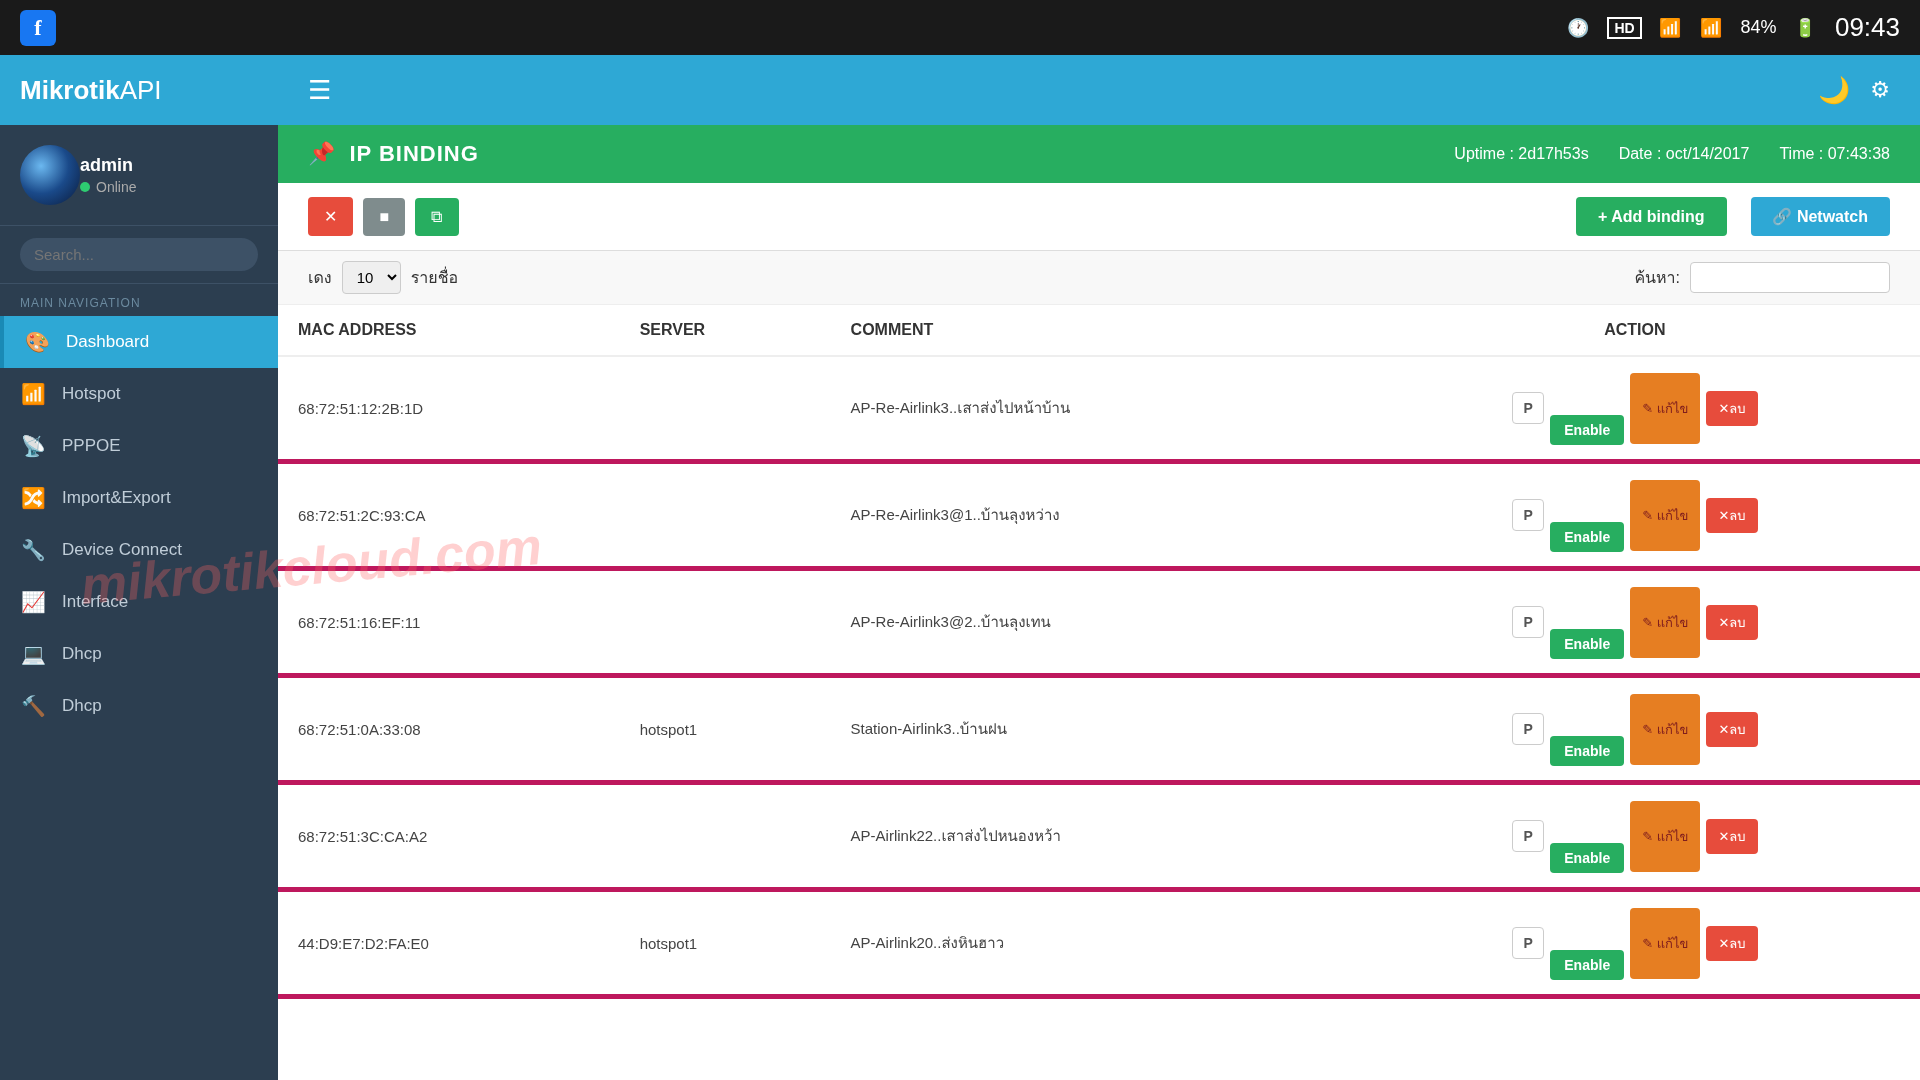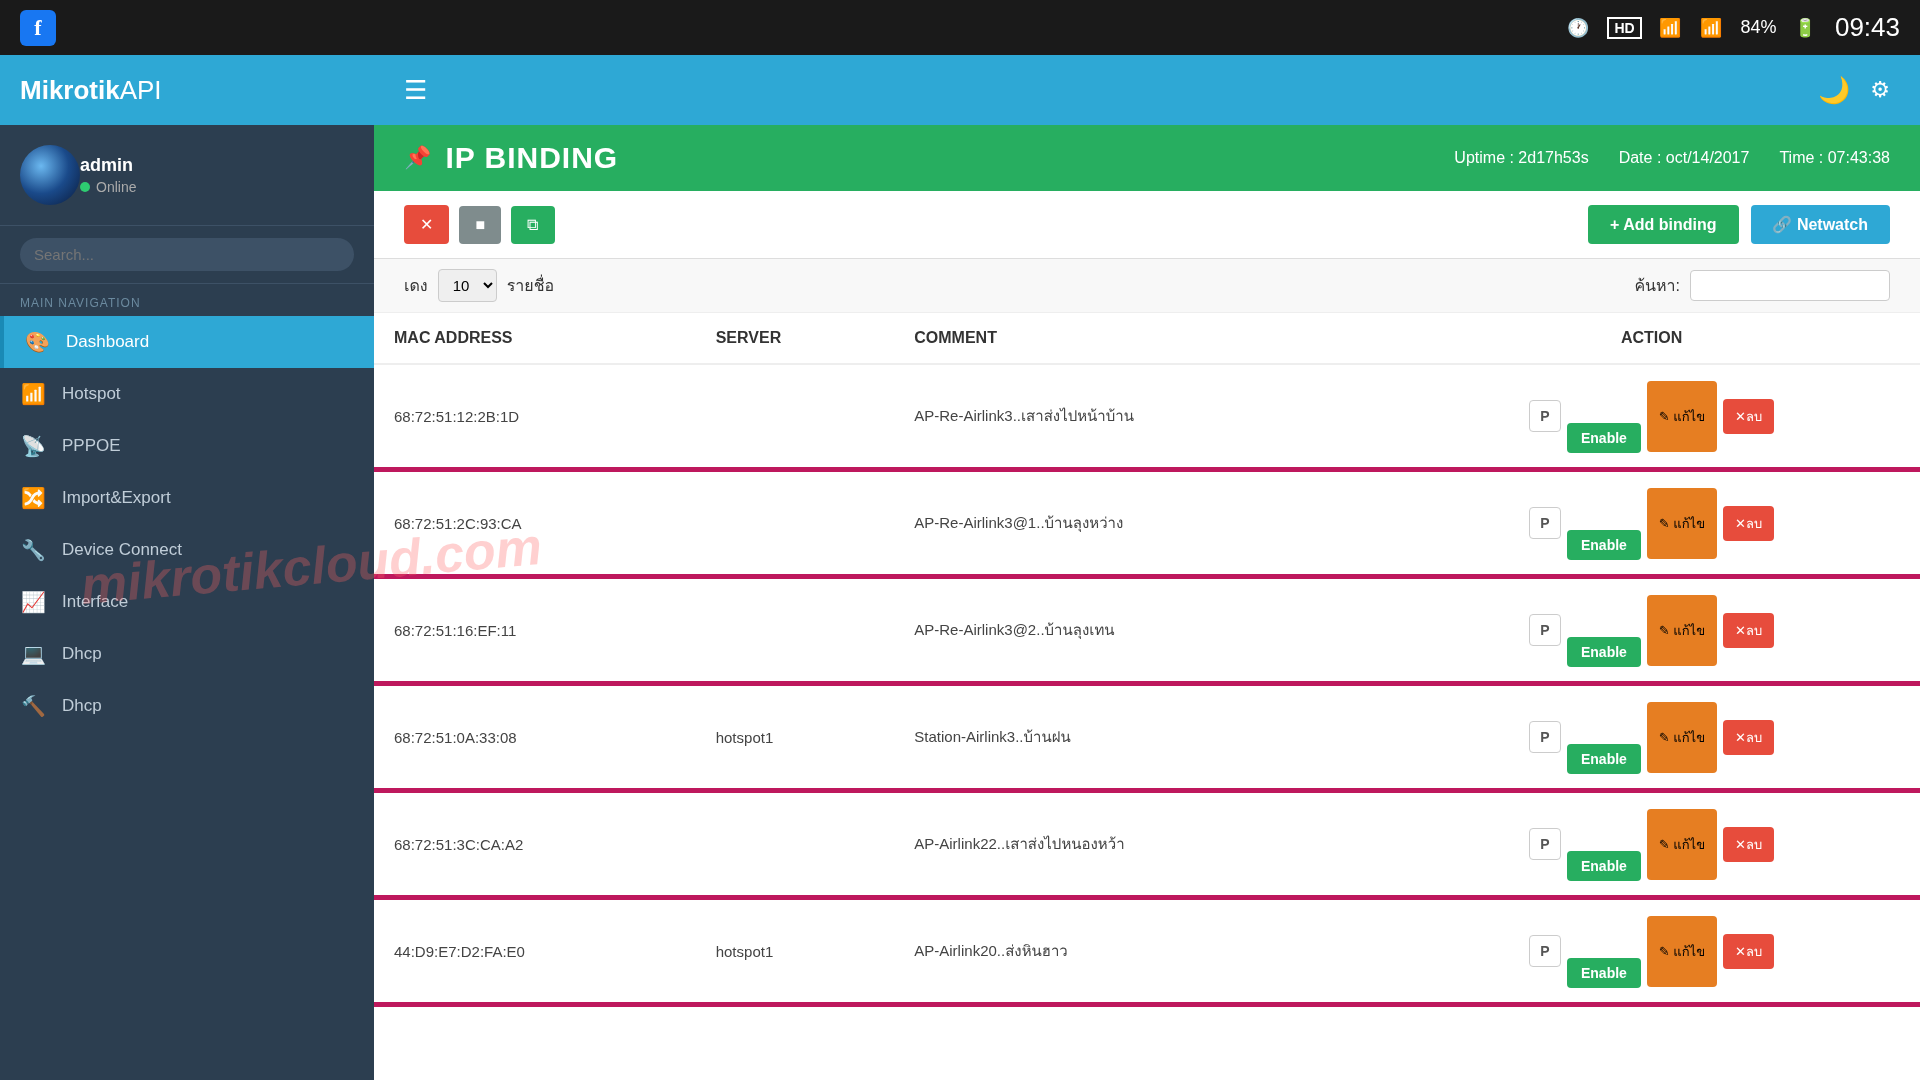--- a/index.html
+++ b/index.html
@@ -31,21 +31,21 @@
       display: flex;
       align-items: center;
       justify-content: space-between;
       padding: 0 30px;
       flex-shrink: 0;
     }
     .header-icons { display: flex; align-items: center; gap: 20px; }
 
     
     .sidebar {
-      width: 374px;
+      width: 278px;
       background: #2c3e50;
       display: flex;
       flex-direction: column;
       flex-shrink: 0;
       height: 100%;
     }
     .sidebar-header {
       background: #2ea8d5;
       height: 70px;
       display: flex;
@@ -114,37 +114,37 @@
     .content-header {
       background: #27ae60;
       padding: 16px 30px;
       display: flex;
       align-items: center;
       justify-content: space-between;
       flex-shrink: 0;
     }
     .content-header-left { display: flex; align-items: center; gap: 14px; }
     .pin-icon { color: white; font-size: 22px; }
-    .section-title { color: white; font-size: 30px; font-weight: 700; letter-spacing: 1px; }
+    .section-title { color: white; font-size: 22px; font-weight: 700; letter-spacing: 1px; }
     .header-stats { display: flex; gap: 30px; color: white; font-size: 16px; }
 
     .toolbar {
       padding: 14px 30px;
       display: flex;
       align-items: center;
       justify-content: space-between;
       background: white;
       border-bottom: 1px solid #ddd;
       flex-shrink: 0;
     }
     .toolbar-left { display: flex; align-items: center; gap: 10px; }
     .btn-red { background: #e74c3c; color: white; border: none; padding: 10px 16px; border-radius: 4px; cursor: pointer; font-size: 16px; }
     .btn-gray { background: #7f8c8d; color: white; border: none; padding: 10px 16px; border-radius: 4px; cursor: pointer; font-size: 16px; }
     .btn-green-sm { background: #27ae60; color: white; border: none; padding: 10px 16px; border-radius: 4px; cursor: pointer; font-size: 16px; }
-    .toolbar-right { display: flex; gap: 12px; padding-left: 44px; }
+    .toolbar-right { display: flex; gap: 24px; padding-left: 44px; }
     .btn-add-binding { background: #27ae60; color: white; border: none; padding: 10px 22px; border-radius: 4px; cursor: pointer; font-size: 16px; font-weight: 600; }
     .btn-netwatch { background: #2ea8d5; color: white; border: none; padding: 10px 22px; border-radius: 4px; cursor: pointer; font-size: 16px; font-weight: 600; }
 
     .show-bar {
       padding: 10px 30px;
       display: flex;
       align-items: center;
       justify-content: space-between;
       background: #f8f8f8;
       border-bottom: 1px solid #eee;
@@ -171,21 +171,21 @@
     tbody tr { border-bottom: 5px solid #be185d; }
     tbody td { padding: 14px 20px; font-size: 15px; color: #444; vertical-align: middle; }
 
     .p-btn {
       display: inline-flex; align-items: center; justify-content: center;
       width: 32px; height: 32px; border: 1px solid #ccc; border-radius: 4px;
       font-size: 14px; font-weight: 700; color: #555; background: white; cursor: pointer;
     }
     .action-group { display: flex; align-items: center; justify-content: center; gap: 6px; }
     .btn-enable { background: #27ae60; color: white; border: none; padding: 7px 14px; border-radius: 4px; cursor: pointer; font-size: 14px; font-weight: 600; margin-top: 44px; }
-    .btn-edit { background: #e67e22; color: #000000; border: none; padding: 25px 12px; border-radius: 4px; cursor: pointer; font-size: 13px; }
+    .btn-edit { background: #e67e22; color: #7f1d1d; border: none; padding: 25px 12px; border-radius: 4px; cursor: pointer; font-size: 13px; }
     .btn-delete { background: #e74c3c; color: white; border: none; padding: 7px 12px; border-radius: 4px; cursor: pointer; font-size: 13px; }
 
     .moon-icon { color: white; font-size: 26px; }
     .gear-icon { color: white; font-size: 22px; }
   </style>
 </head>
 <body>
 
 <div class="status-bar">
   <div class="status-bar-left">

